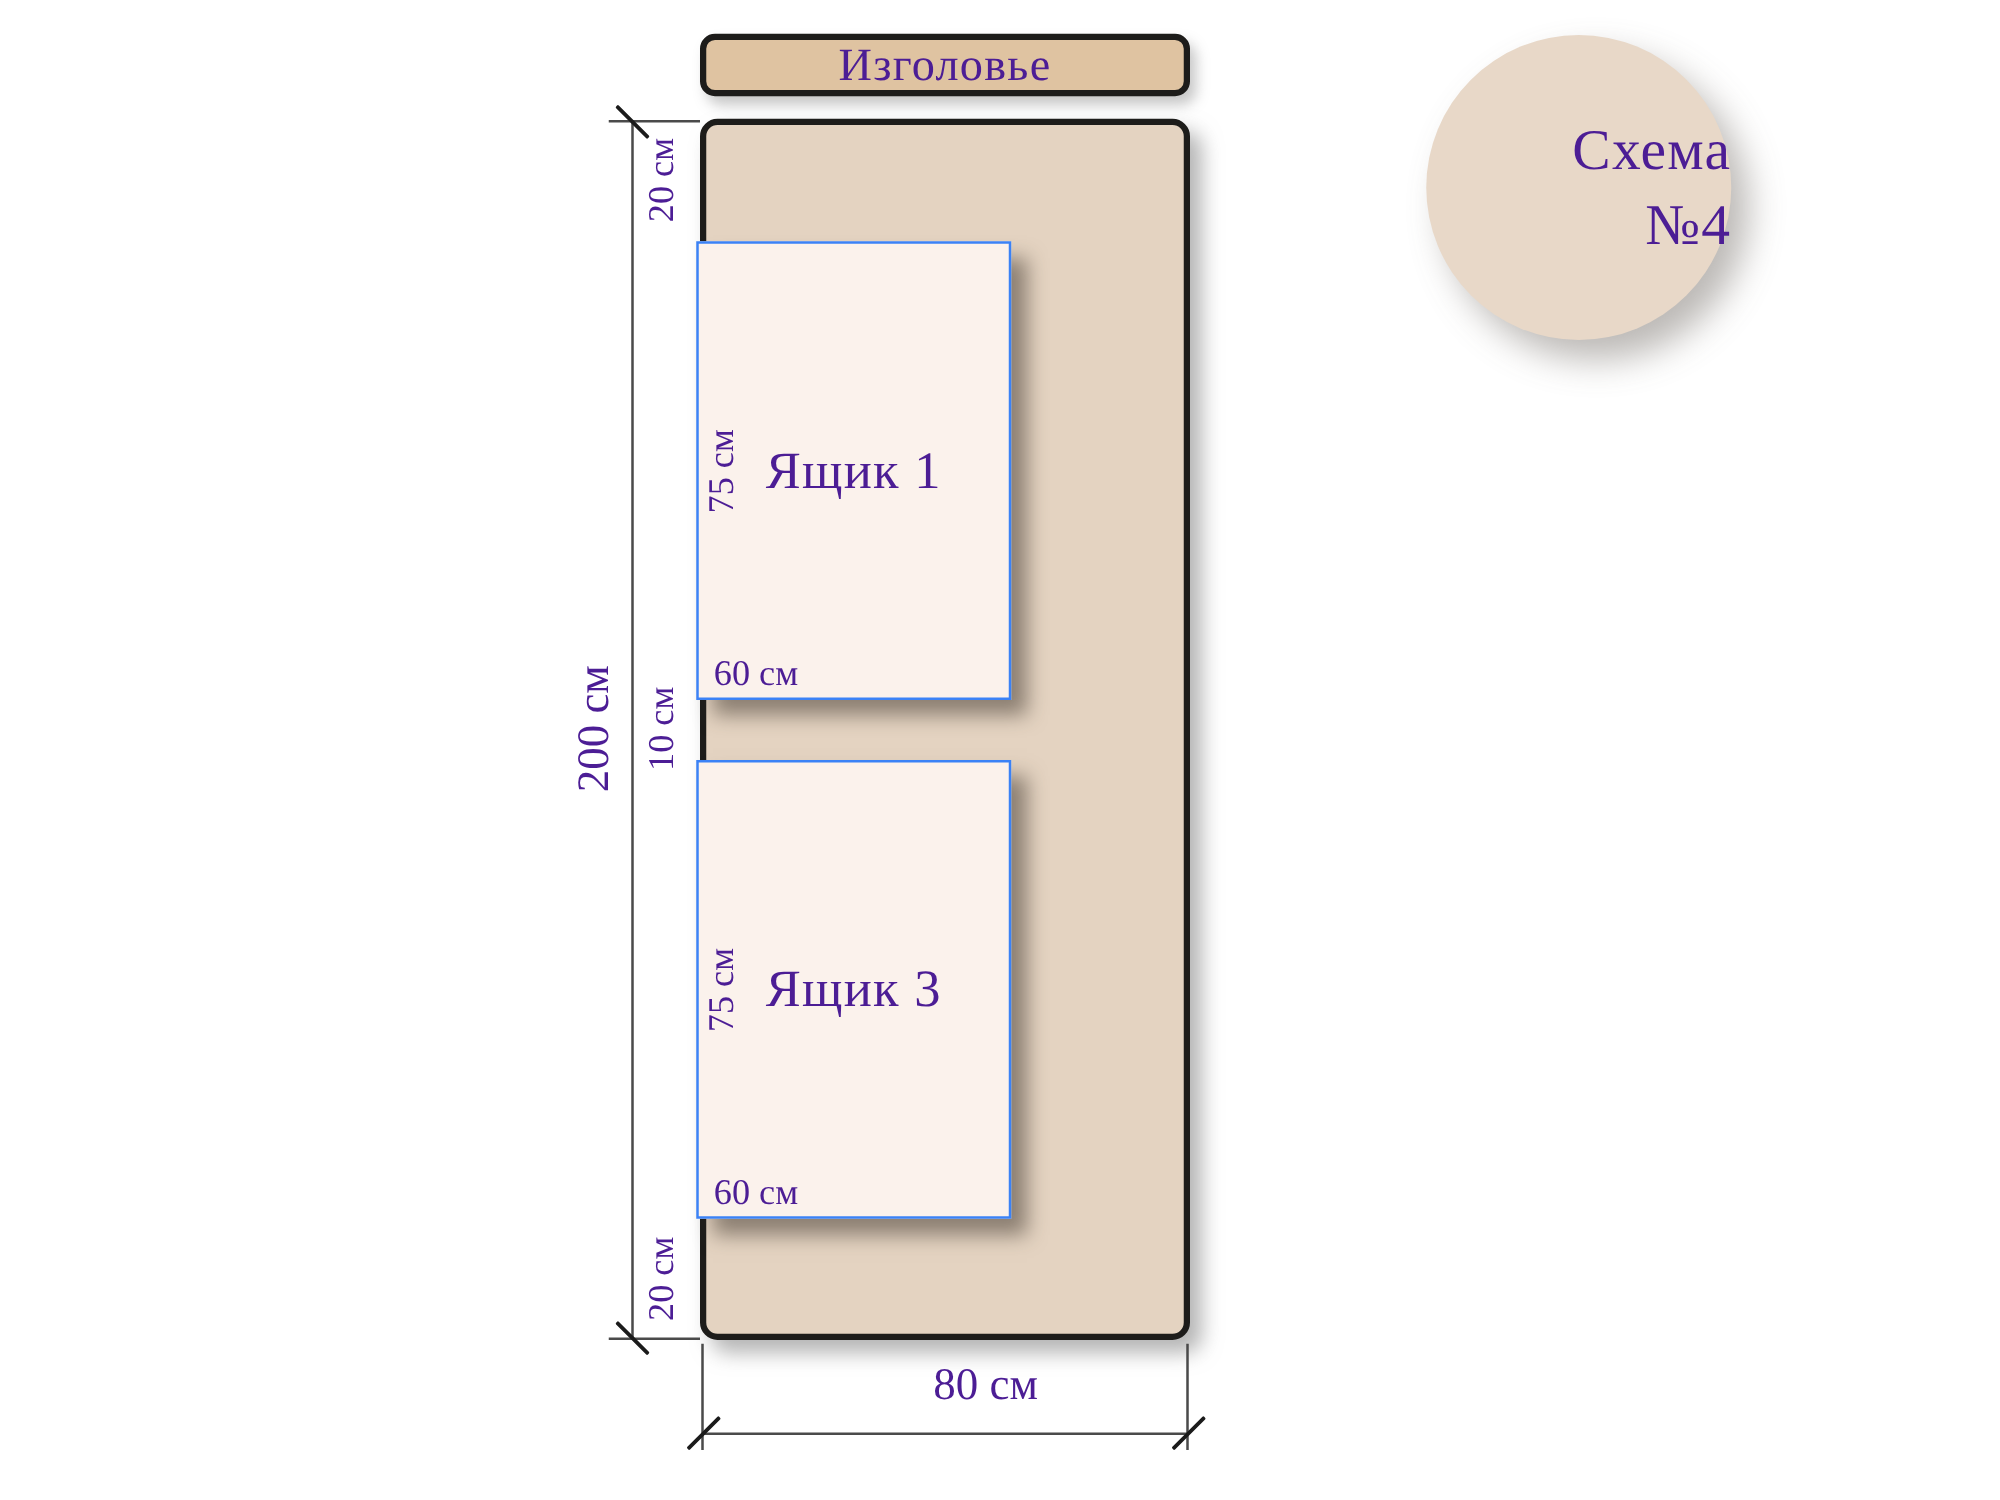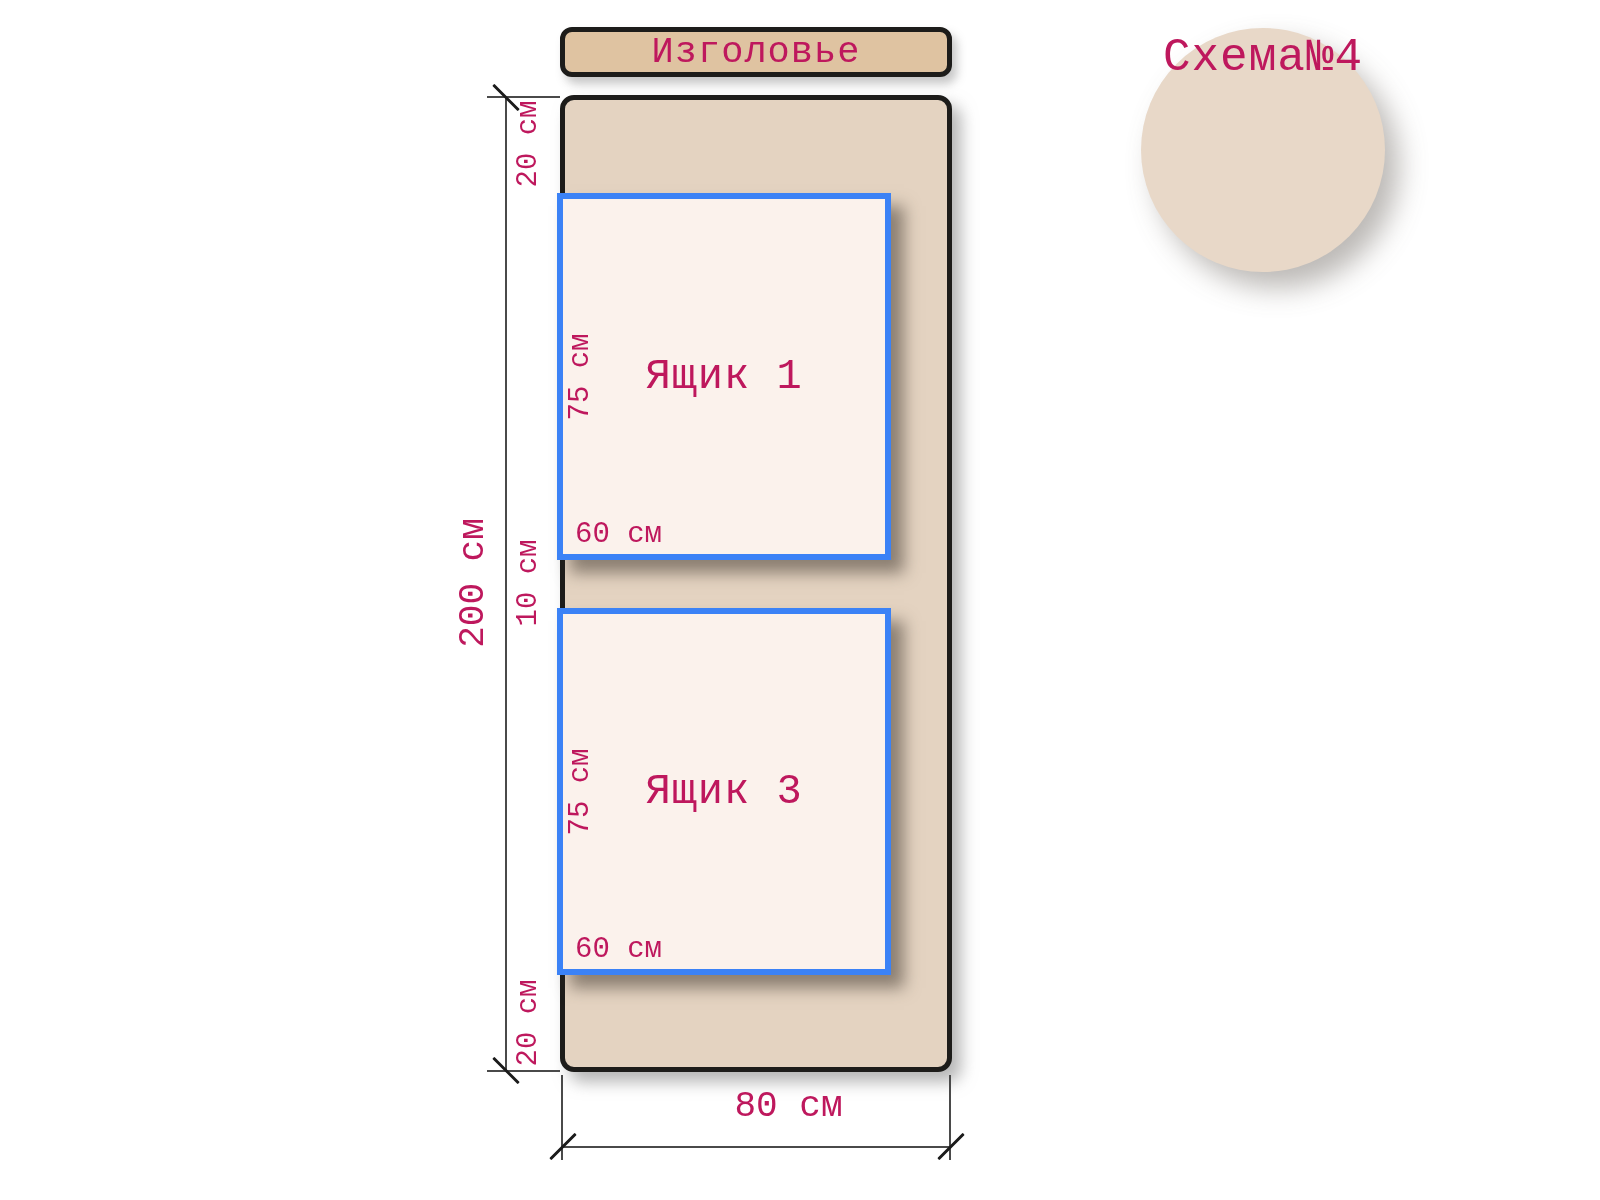--- a/index.html
+++ b/index.html
@@ -2,22 +2,22 @@
 <html><head>
 <meta charset="utf-8">
 <style>
   html, body { margin: 0; padding: 0; background: #ffffff; }
   .stage {
     position: relative;
     width: 1600px;
     height: 1200px;
     background: #ffffff;
     overflow: hidden;
-    font-family: Liberation Mono, monospace;
-    color: #be185d;
+    font-family: Liberation Serif, serif;
+    color: #4c1d95;
   }
   .abs { position: absolute; box-sizing: border-box; }
 
   
   .headboard {
     left: 560px; top: 27px; width: 392px; height: 50px;
     background: #dfc3a1;
     border: 5px solid #1d1c1a;
     border-radius: 12px;
     box-shadow: 5px 7px 10px rgba(130,130,130,0.45);
@@ -29,23 +29,23 @@
   .bed {
     left: 560px; top: 95px; width: 392px; height: 977px;
     background: #e4d3c1;
     border: 5px solid #1d1c1a;
     border-radius: 14px;
     box-shadow: 9px 10px 16px rgba(120,120,120,0.55);
   }
 
   
   .drawer {
-    left: 557px; width: 334px; height: 367px;
+    left: 557px; width: 252px; height: 367px;
     background: #fbf2ec;
-    border: 6px solid #3b82f6;
+    border: 2px solid #3b82f6;
     box-shadow: 13px 13px 15px rgba(68,58,50,0.55);
     display: flex; align-items: center; justify-content: center;
   }
   .drawer-1 { top: 193px; }
   .drawer-2 { top: 608px; }
   .drawer-name { font-size: 42px; letter-spacing: 1px; }
 
   .drawer-height-label {
     position: absolute;
     left: -42px; top: calc(50% - 17px);
@@ -82,22 +82,22 @@
     left: 562px; top: 1086px; width: 453px;
     text-align: center; font-size: 36px;
   }
 
   
   .badge {
     left: 1141px; top: 28px; width: 244px; height: 244px;
     border-radius: 50%;
     background: #e8d8c8;
     box-shadow: 14px 16px 28px rgba(95,88,80,0.42);
-    display: flex; flex-direction: row;
-    align-items: flex-start; justify-content: center;
+    display: flex; flex-direction: column;
+    align-items: flex-end; justify-content: center;
   }
   .badge span { font-size: 46px; line-height: 60px; letter-spacing: 1px; }
 </style>
 </head>
 <body>
 
 <div class="stage">
 
   <div class="abs headboard">
     <span>Изголовье</span>

